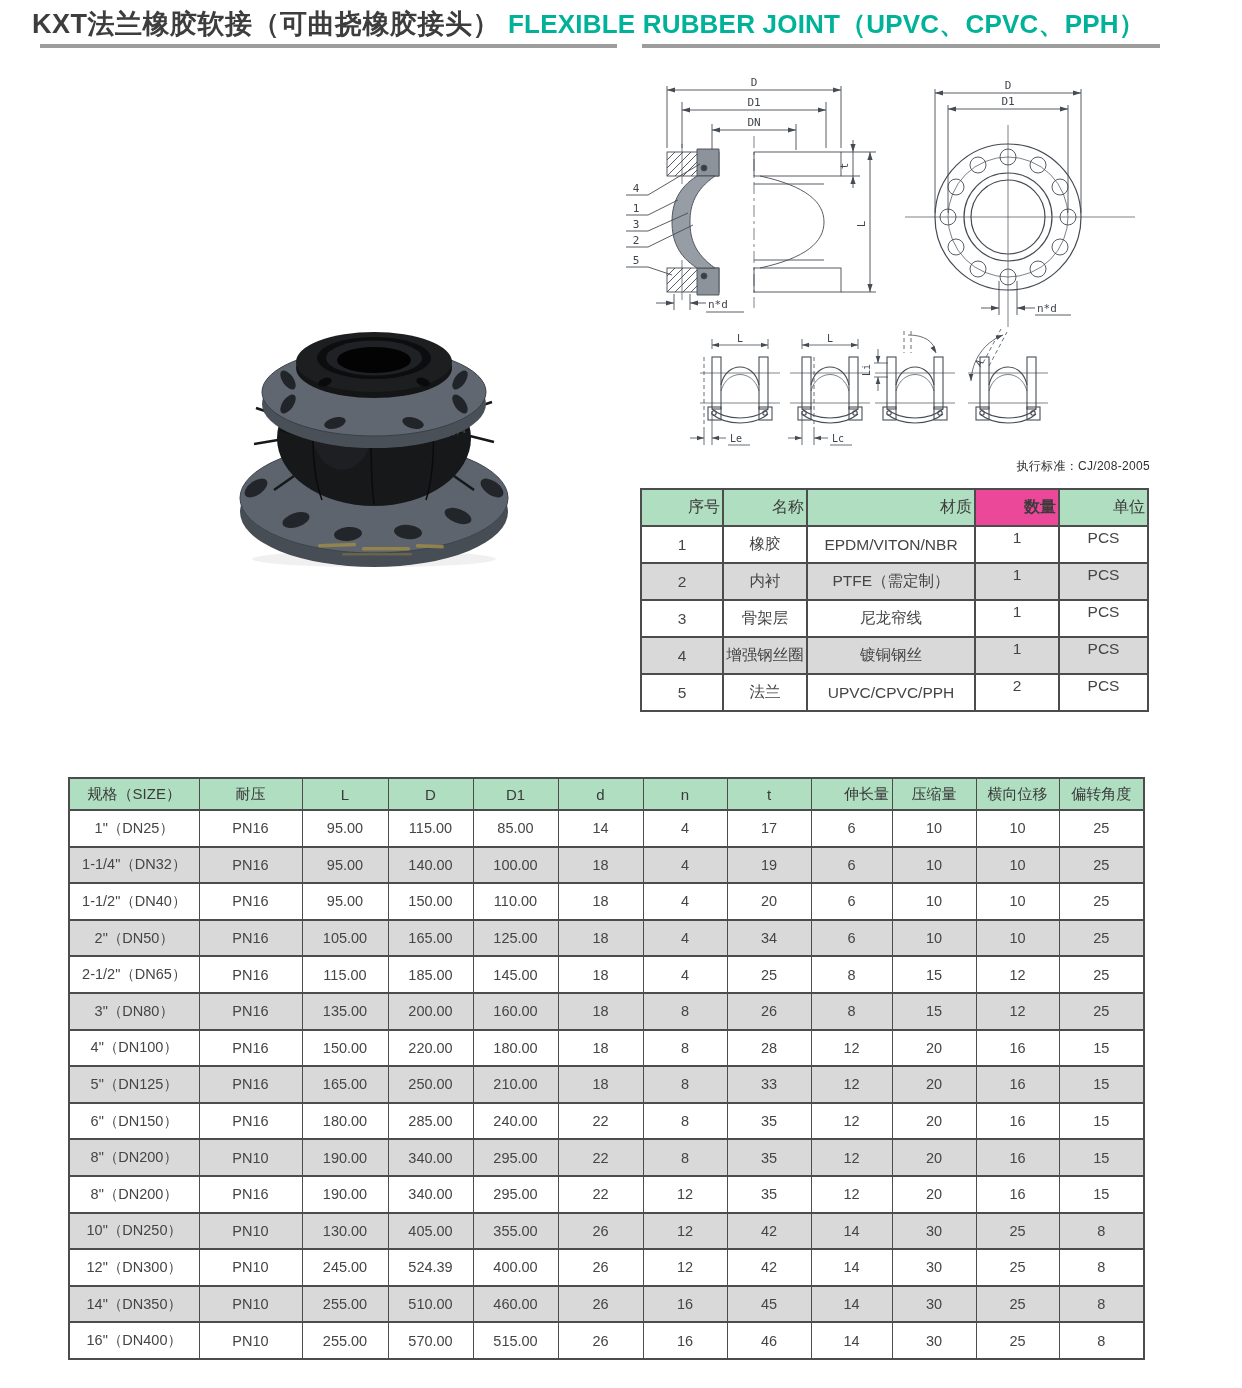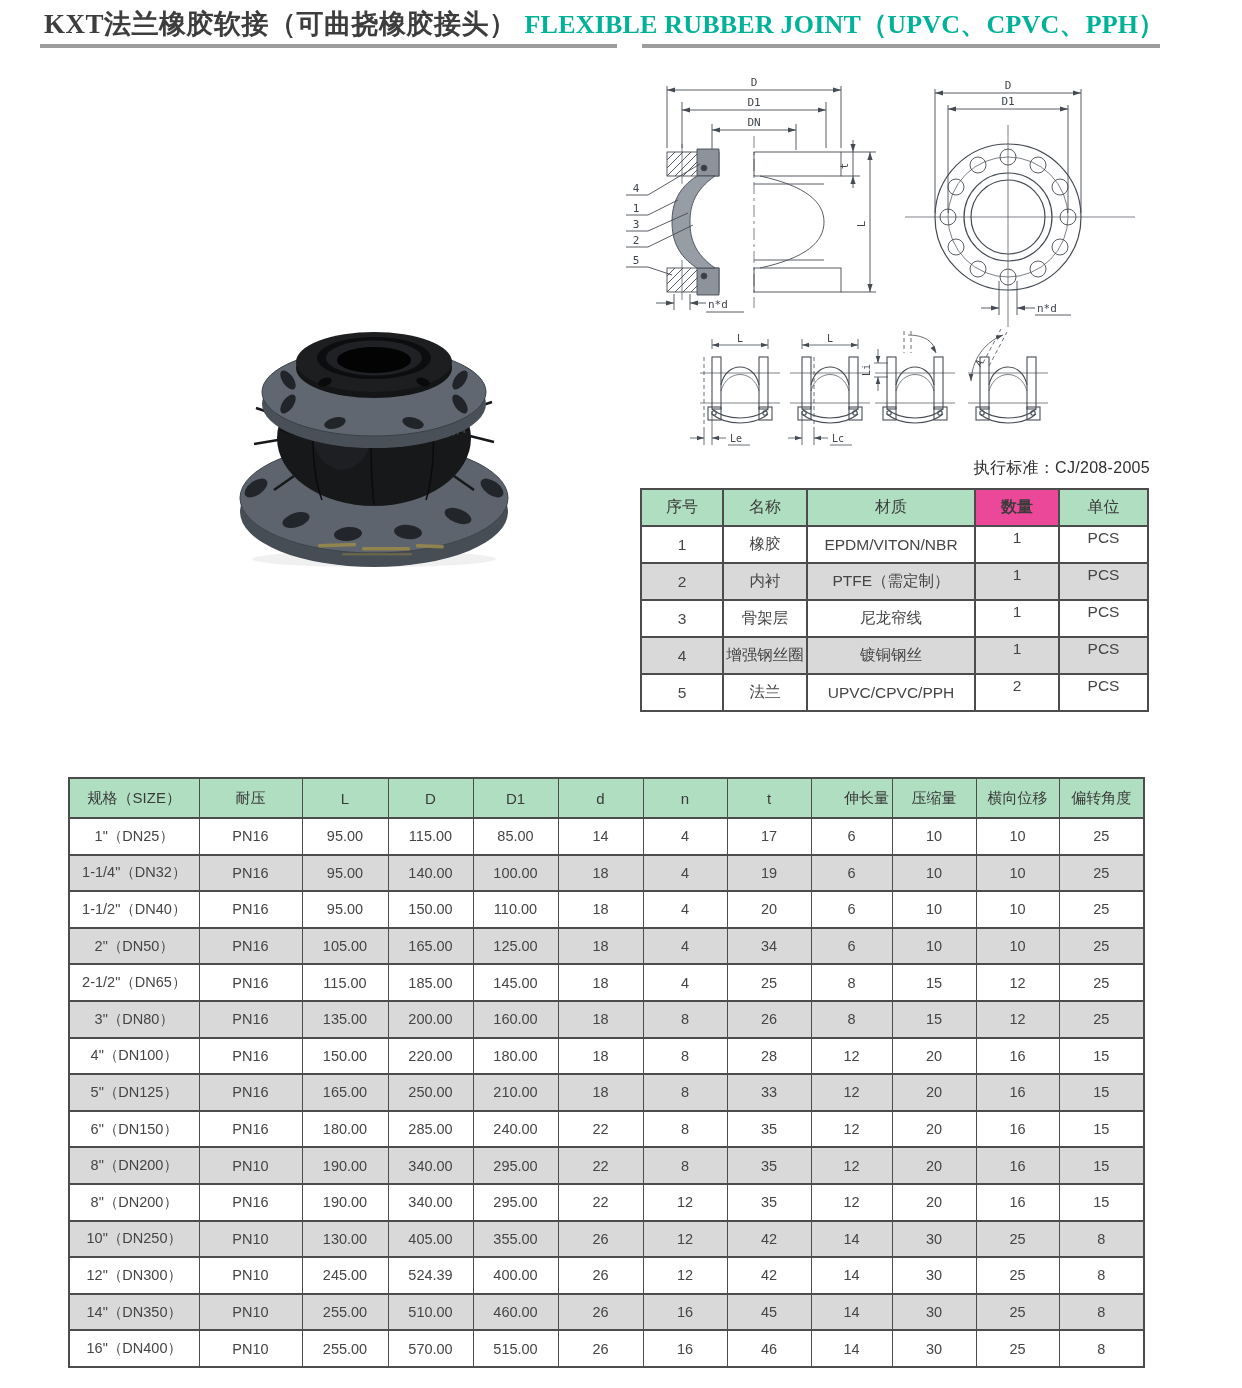--- a/index.html
+++ b/index.html
@@ -5,50 +5,50 @@
   * { margin:0; padding:0; box-sizing:border-box; }
   html,body { background:#ffffff; }
   body {
     width:1242px; height:1388px; position:relative;
     font-family:"Liberation Sans", sans-serif; color:#3c3c3c;
     overflow:hidden;
   }
   .page { position:absolute; inset:0; }
 
   
-  .hdr { position:absolute; left:44px; top:6px; width:1160px; white-space:nowrap;font-family:Liberation Serif, serif; }
+  .hdr { position:absolute; left:32px; top:6px; width:1160px; white-space:nowrap; }
   .t-cn { font-size:27px; font-weight:600; color:#3d3d3d; letter-spacing:0.5px; }
   .t-en { font-size:26px; font-weight:600; margin-left:8px; letter-spacing:0.2px; }
   .rule { position:absolute; top:44px; height:4px; background:#9d9d9d; }
   .rule-1 { left:40px; width:577px; }
   .rule-2 { left:642px; width:518px; }
 
   
   .standard { position:absolute; left:850px; top:458px; width:300px;
-    text-align:right; font-size:16px; color:#2f2f2f; letter-spacing:0.3px; }
+    text-align:right; font-size:12px; color:#2f2f2f; letter-spacing:0.3px; }
 
   
   table { border-collapse:collapse; table-layout:fixed; background:#fff; }
   th, td { text-align:center; vertical-align:middle; padding:0 2px;
     color:#454545; overflow:hidden; }
   tr.alt td { background:#d9d9d9; }
 
   .parts { position:absolute; left:640px; top:488px; width:507px;
     border:2px solid #4c4c4c; }
   .parts th, .parts td { border:2px solid #4c4c4c; }
-  .parts th { height:37px; font-weight:normal; font-size:16px; color:#3b3b3b; }
+  .parts th { height:37px; font-weight:normal; font-size:16px; color:#3b3b3b;text-align:right; }
   .parts td { height:37px; font-size:15.5px; }
   .parts td:nth-child(4), .parts td:nth-child(5) {
     vertical-align:top; line-height:20px; padding-top:1px; }
 
   .spec { position:absolute; left:68px; top:777px; width:1075px;
     border:2px solid #4c4c4c; }
   .spec th, .spec td { border-left:1px solid #4c4c4c; border-right:1px solid #4c4c4c;
     border-top:2px solid #4c4c4c; border-bottom:2px solid #4c4c4c; }
-  .spec th { height:40px; font-weight:normal; font-size:15px; color:#3b3b3b; }
+  .spec th { height:32px; font-weight:normal; font-size:15px; color:#3b3b3b; }
   .spec td { height:36.6px; font-size:14.5px; }
 
   
   svg { position:absolute; overflow:visible; }
   .svg-photo { left:222px; top:298px; }
   .svg-sec   { left:598px; top:72px; }
   .svg-front { left:905px; top:75px; }
   .svg-mini  { left:688px; top:333px; }
   .dim-text { font-family:"DejaVu Sans Mono", monospace; font-size:11px; fill:#3f454c; }
   .dim-text-s { font-family:"DejaVu Sans Mono", monospace; font-size:10px; fill:#3f454c; }

